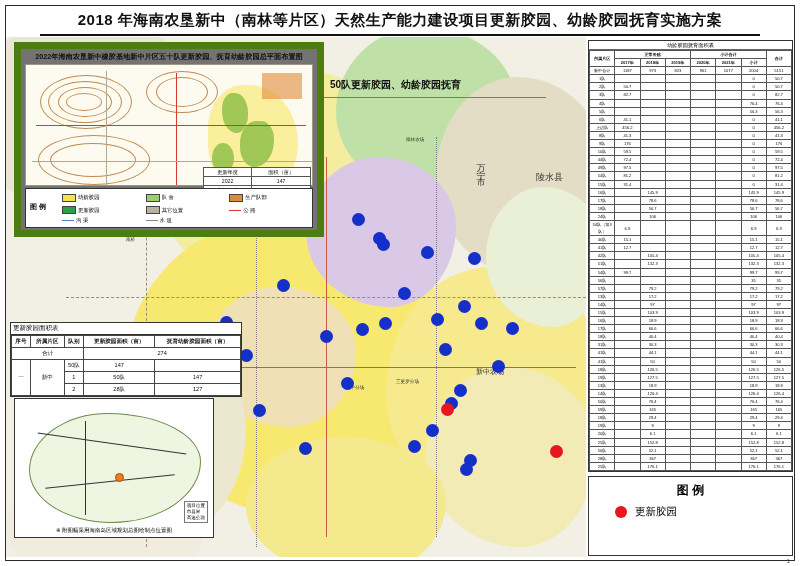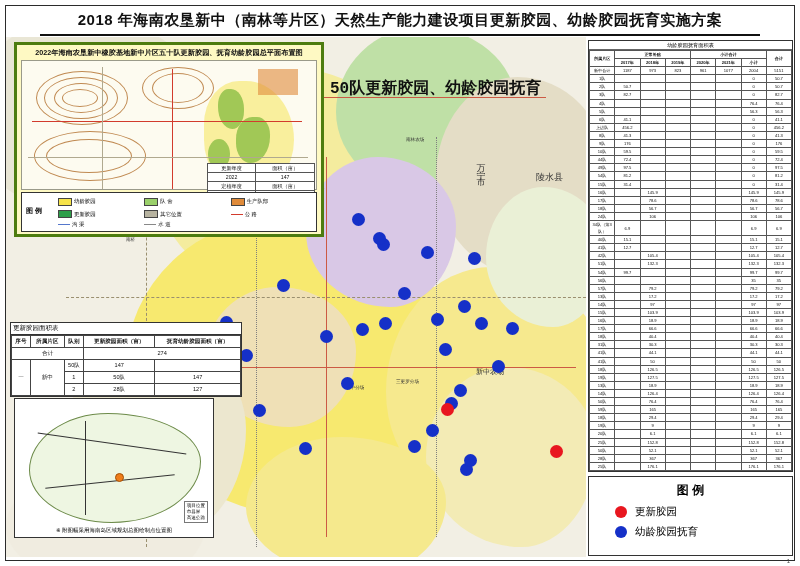--- a/index.html
+++ b/index.html
@@ -36,21 +36,21 @@
     position:absolute;left:6px;top:37px;width:580px;height:520px;
     background:#f2efe4;
     overflow:hidden;
   }
   
   .blob{position:absolute;border-radius:48% 52% 44% 56%/50% 46% 54% 50%;}
 
   
   .inset-plan{
     position:absolute;left:14px;top:42px;width:310px;height:195px;
-    background:#fef9c3;border:3px solid #4d7c0f;box-sizing:border-box;
+    background:#737373;border:7px solid #4d7c0f;box-sizing:border-box;
     overflow:hidden;
   }
   .inset-plan .cap{
     position:absolute;left:0;top:3px;width:100%;text-align:center;
     font-size:7.2px;color:#111;font-weight:bold;
   }
   .inset-plan .inner-map{
     position:absolute;left:4px;top:15px;right:4px;bottom:44px;
     background:#fefdf6;border:1px solid #9a9a8a;overflow:hidden;
   }
@@ -117,23 +117,22 @@
     position:absolute;left:588px;top:476px;width:205px;height:80px;
     border:1px solid #333;background:#fff;box-sizing:border-box;
   }
   .legend-br .t{text-align:center;font-size:12px;font-weight:bold;margin-top:5px;}
   .legend-br .row{display:flex;align-items:center;gap:8px;margin:6px 0 0 26px;font-size:10.5px;}
   .dot-red{width:12px;height:12px;border-radius:50%;background:#e8161f;}
   .dot-blue{width:12px;height:12px;border-radius:50%;background:#1530c8;}
 
   
   .map-note{
-    position:absolute;left:330px;top:78px;font-size:16px;font-weight:bold;color:#111;
+    position:absolute;left:330px;top:78px;font-size:10px;font-weight:bold;color:#111;
     white-space:nowrap;
-    font-family:Liberation Mono, monospace;
   }
   .pt{position:absolute;border-radius:50%;}
   .pt.blue{background:#1530c8;}
   .pt.red{background:#e8161f;}
   .mlabel{position:absolute;font-size:4.6px;color:#333;white-space:nowrap;}
   .page-num{position:absolute;right:10px;bottom:2px;font-size:6px;color:#444;}
 </style>
 </head>
 <body>
 
@@ -874,20 +873,16 @@
         </tbody>
       </table>
   </div>
 
   <div class="legend-br">
     <div class="t">图 例</div>
     <div class="row">
       <span class="dot-red"></span>
       <span>更新胶园</span>
     </div>
-    <div class="row">
-      <span class="dot-blue"></span>
-      <span>幼龄胶园抚育</span>
-    </div>
   </div>
 
   <div class="page-num">1</div>
 </div>
 
 </body></html>

